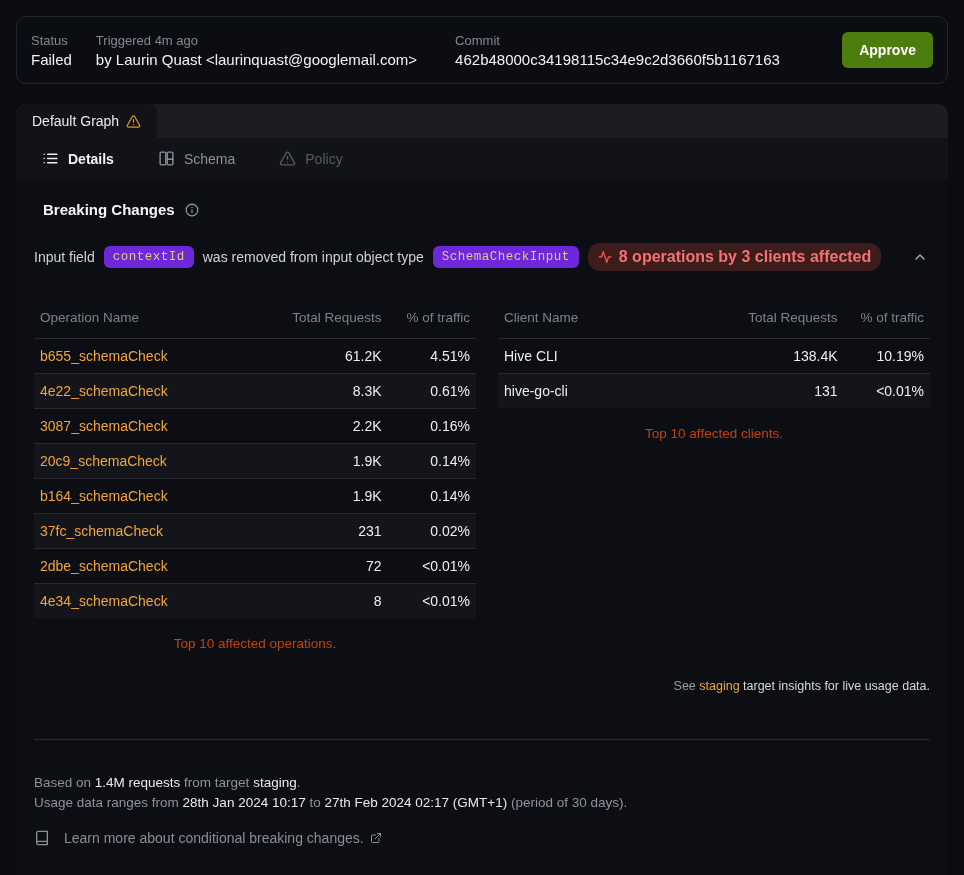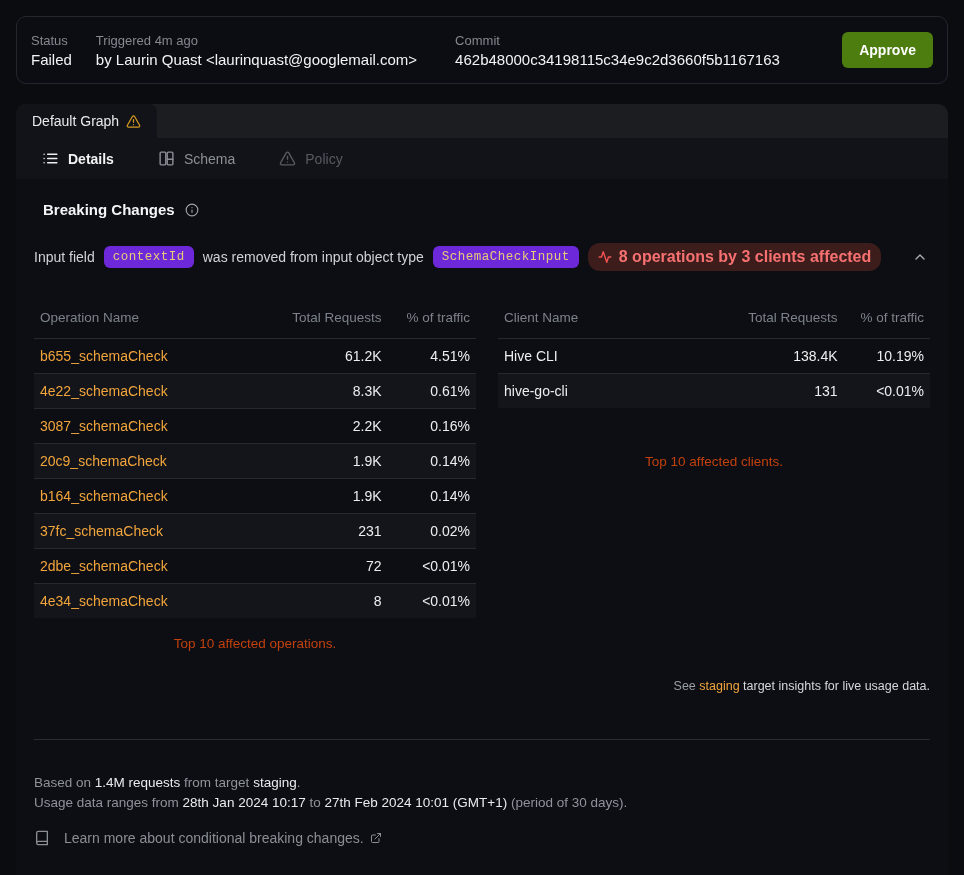--- a/index.html
+++ b/index.html
@@ -113,21 +113,21 @@
     font-size:16px;
     font-weight:700;
     color:#f87171;
   }
   .chevron-wrap { margin-left:auto; padding:2px; cursor:pointer; }
 
   
   .tables-wrap { display:flex; gap:22px; margin-top:28px; align-items:flex-start; }
   .table-col { display:flex; flex-direction:column; }
   .table-col.left { width:442px; }
-  .table-col.right { flex:1;gap:28px; }
+  .table-col.right { flex:1; }
   table { width:100%; border-collapse:collapse; font-size:14px; }
   thead th {
     font-size:13.5px; font-weight:400; color:#7d828a;
     padding:11px 6px 13px 6px; text-align:right; white-space:nowrap;
   }
   thead th:first-child { text-align:left; }
   tbody tr { border-top:1px solid #27292e; }
   tbody tr:nth-child(even) { background:rgba(255,255,255,0.03); }
   tbody td { padding:9px 6px; text-align:right; color:#eceef0; white-space:nowrap; }
   tbody td:first-child { text-align:left; }
@@ -350,21 +350,21 @@
       <span class="muted">See </span><a class="link-orange">staging</a><span> target insights for live usage data.</span>
     </div>
 
     <hr class="divider">
 
     <div class="footer-text">
       <div>
         <span>Based on </span><span class="hl">1.4M requests</span><span> from target </span><span class="hl">staging</span><span>.</span>
       </div>
       <div>
-        <span>Usage data ranges from </span><span class="hl">28th Jan 2024 10:17</span><span> to </span><span class="hl">27th Feb 2024 10:01 (GMT+1)</span><span> (period of 30 days).</span>
+        <span>Usage data ranges from </span><span class="hl">28th Jan 2024 10:17</span><span> to </span><span class="hl">27th Feb 2024 02:17 (GMT+1)</span><span> (period of 30 days).</span>
       </div>
     </div>
 
     <div class="learn-more">
       <span>
         <svg width="16" height="16" viewBox="0 0 24 24" fill="none" stroke="#8a8e95" stroke-width="2" stroke-linecap="round" stroke-linejoin="round">
           <path d="M4 19.5v-15A2.5 2.5 0 0 1 6.5 2H20v20H6.5a2.5 2.5 0 0 1 0-5H20"></path>
         </svg>
       </span>
       <span class="learn-more-inner">

